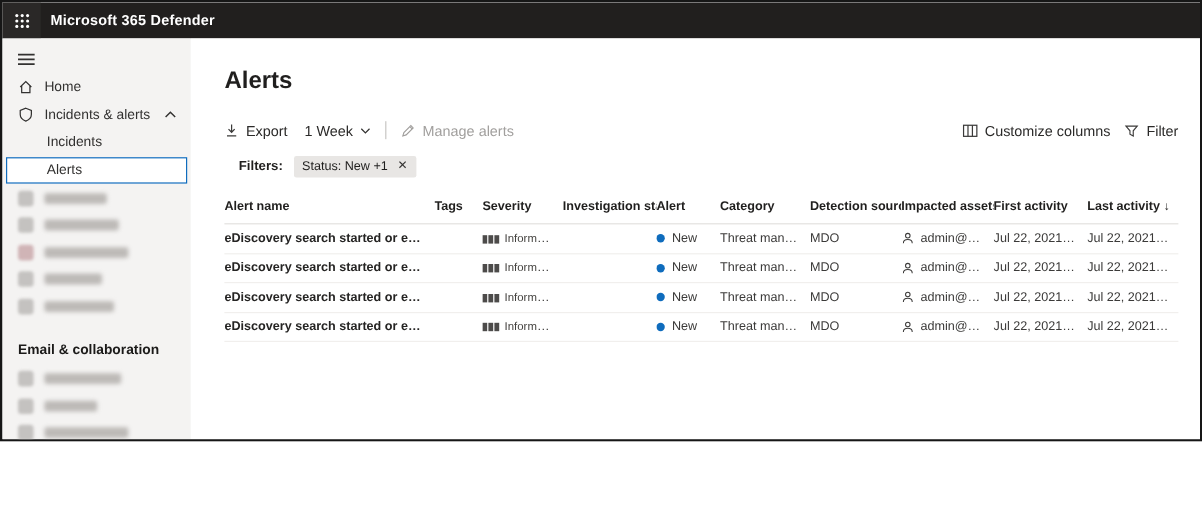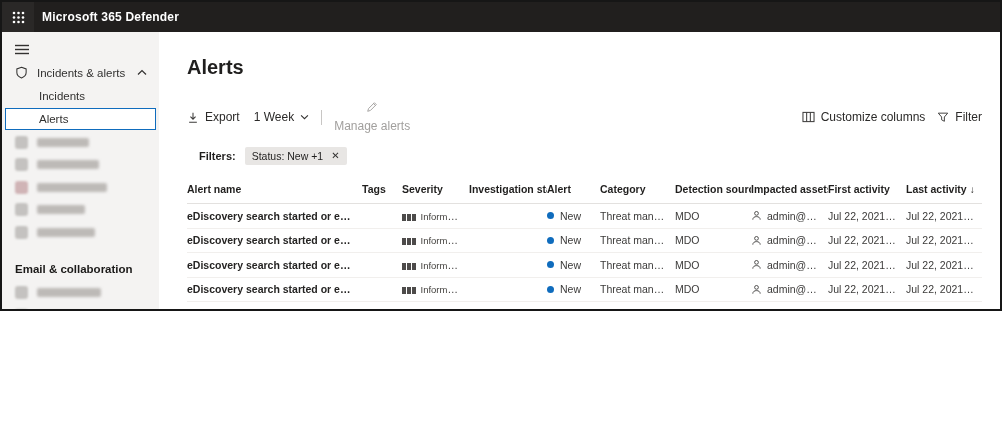--- a/index.html
+++ b/index.html
@@ -1,18 +1,18 @@
 <!DOCTYPE html>
 <html><head>
 <meta charset="utf-8">
 <style>
   * { margin:0; padding:0; box-sizing:border-box; }
   body { background:#fff; }
   .screen{
-    width:1002px;height:311px;border:2px solid #161616;position:relative;
+    width:1002px;height:368px;border:2px solid #161616;position:relative;
     background:#fff;overflow:hidden;font-family:"Liberation Sans",sans-serif;
   }
   
   .topbar{height:30px;background:#211f1e;display:flex;align-items:center;color:#fff;}
   .waffle{width:32px;height:30px;display:flex;align-items:center;justify-content:center;background:#2a2827;cursor:pointer;}
   .app-title{font-size:12px;font-weight:600;margin-left:8px;letter-spacing:.2px;}
   
   .sidebar{position:absolute;top:30px;left:0;bottom:0;width:157px;background:#f4f3f2;padding-top:6px;}
   .nav-item{height:23px;display:flex;align-items:center;gap:9px;padding-left:13px;font-size:11.5px;color:#323130;cursor:pointer;}
   .nav-item svg{flex:0 0 auto;}
@@ -23,21 +23,21 @@
   .nav-redacted{height:22.5px;display:flex;align-items:center;gap:9px;padding-left:13px;cursor:pointer;}
   .red-icon{width:13px;height:13px;background:#c4c2c0;border-radius:3px;filter:blur(1.3px);}
   .red-bar{height:9px;background:#bdbab7;border-radius:2px;filter:blur(1.6px);}
   
   .main{position:absolute;top:30px;left:157px;right:0;bottom:0;background:#fff;padding:24px 18px 0 28px;}
   .page-title{font-size:20px;font-weight:700;color:#201f1e;margin-bottom:22px;}
   .toolbar{display:flex;align-items:center;font-size:12px;color:#2b2a29;}
   .tb-item{display:flex;align-items:center;gap:6px;cursor:pointer;white-space:nowrap;}
   .tb-gap{margin-left:14px;}
   .tb-divider{width:1px;height:15px;background:#c8c6c4;margin:0 12px;}
-  .tb-disabled{color:#a19f9d;cursor:default;flex-direction:column;}
+  .tb-disabled{color:#a19f9d;cursor:default;}
   .tb-right{margin-left:auto;display:flex;align-items:center;gap:12px;}
   
   .filters{margin-top:14px;display:flex;align-items:center;font-size:11px;padding-left:12px;}
   .filters-label{font-weight:700;color:#201f1e;margin-right:9px;}
   .chip{background:#e8e6e4;border-radius:2px;padding:3px 7px;display:flex;align-items:center;gap:8px;font-size:10.5px;color:#201f1e;}
   .chip-close{cursor:pointer;font-size:10px;color:#323130;line-height:1;}
   
   .table{margin-top:14px;}
   .tgrid{display:grid;grid-template-columns:175px 40px 67px 78px 53px 75px 76px 77px 78px 1fr;align-items:center;}
   .thead{font-size:10.5px;font-weight:700;color:#201f1e;padding:4px 0 8px;border-bottom:1px solid #e3e1df;}
@@ -85,20 +85,26 @@
     <div class="nav-item">
       <svg width="14" height="11" viewBox="0 0 14 11">
         <g stroke="#323130" stroke-width="1.4">
             <line x1="0" y1="1.5" x2="14" y2="1.5"></line>
             <line x1="0" y1="5.5" x2="14" y2="5.5"></line>
             <line x1="0" y1="9.5" x2="14" y2="9.5"></line>
           </g>
       </svg>
     </div>
 
+    <div class="nav-item">
+      <svg width="13" height="13" viewBox="0 0 14 14">
+        <path d="M2 7 L7 2.2 L12 7 M3.3 6 V12 H10.7 V6" fill="none" stroke="#323130" stroke-width="1.1"></path>
+      </svg>
+      <span>Home</span>
+    </div>
 
     <div class="nav-item">
       <svg width="13" height="13" viewBox="0 0 14 14">
         <path d="M7 1.3 L12 3.2 V7 C12 10 9.6 11.9 7 12.9 C4.4 11.9 2 10 2 7 V3.2 Z" fill="none" stroke="#323130" stroke-width="1.1"></path>
       </svg>
       <span>Incidents &amp; alerts</span>
       <svg class="chev" width="10" height="7" viewBox="0 0 10 7">
         <polyline points="1,5.5 5,1.5 9,5.5" fill="none" stroke="#323130" stroke-width="1.2"></polyline>
       </svg>
     </div>

